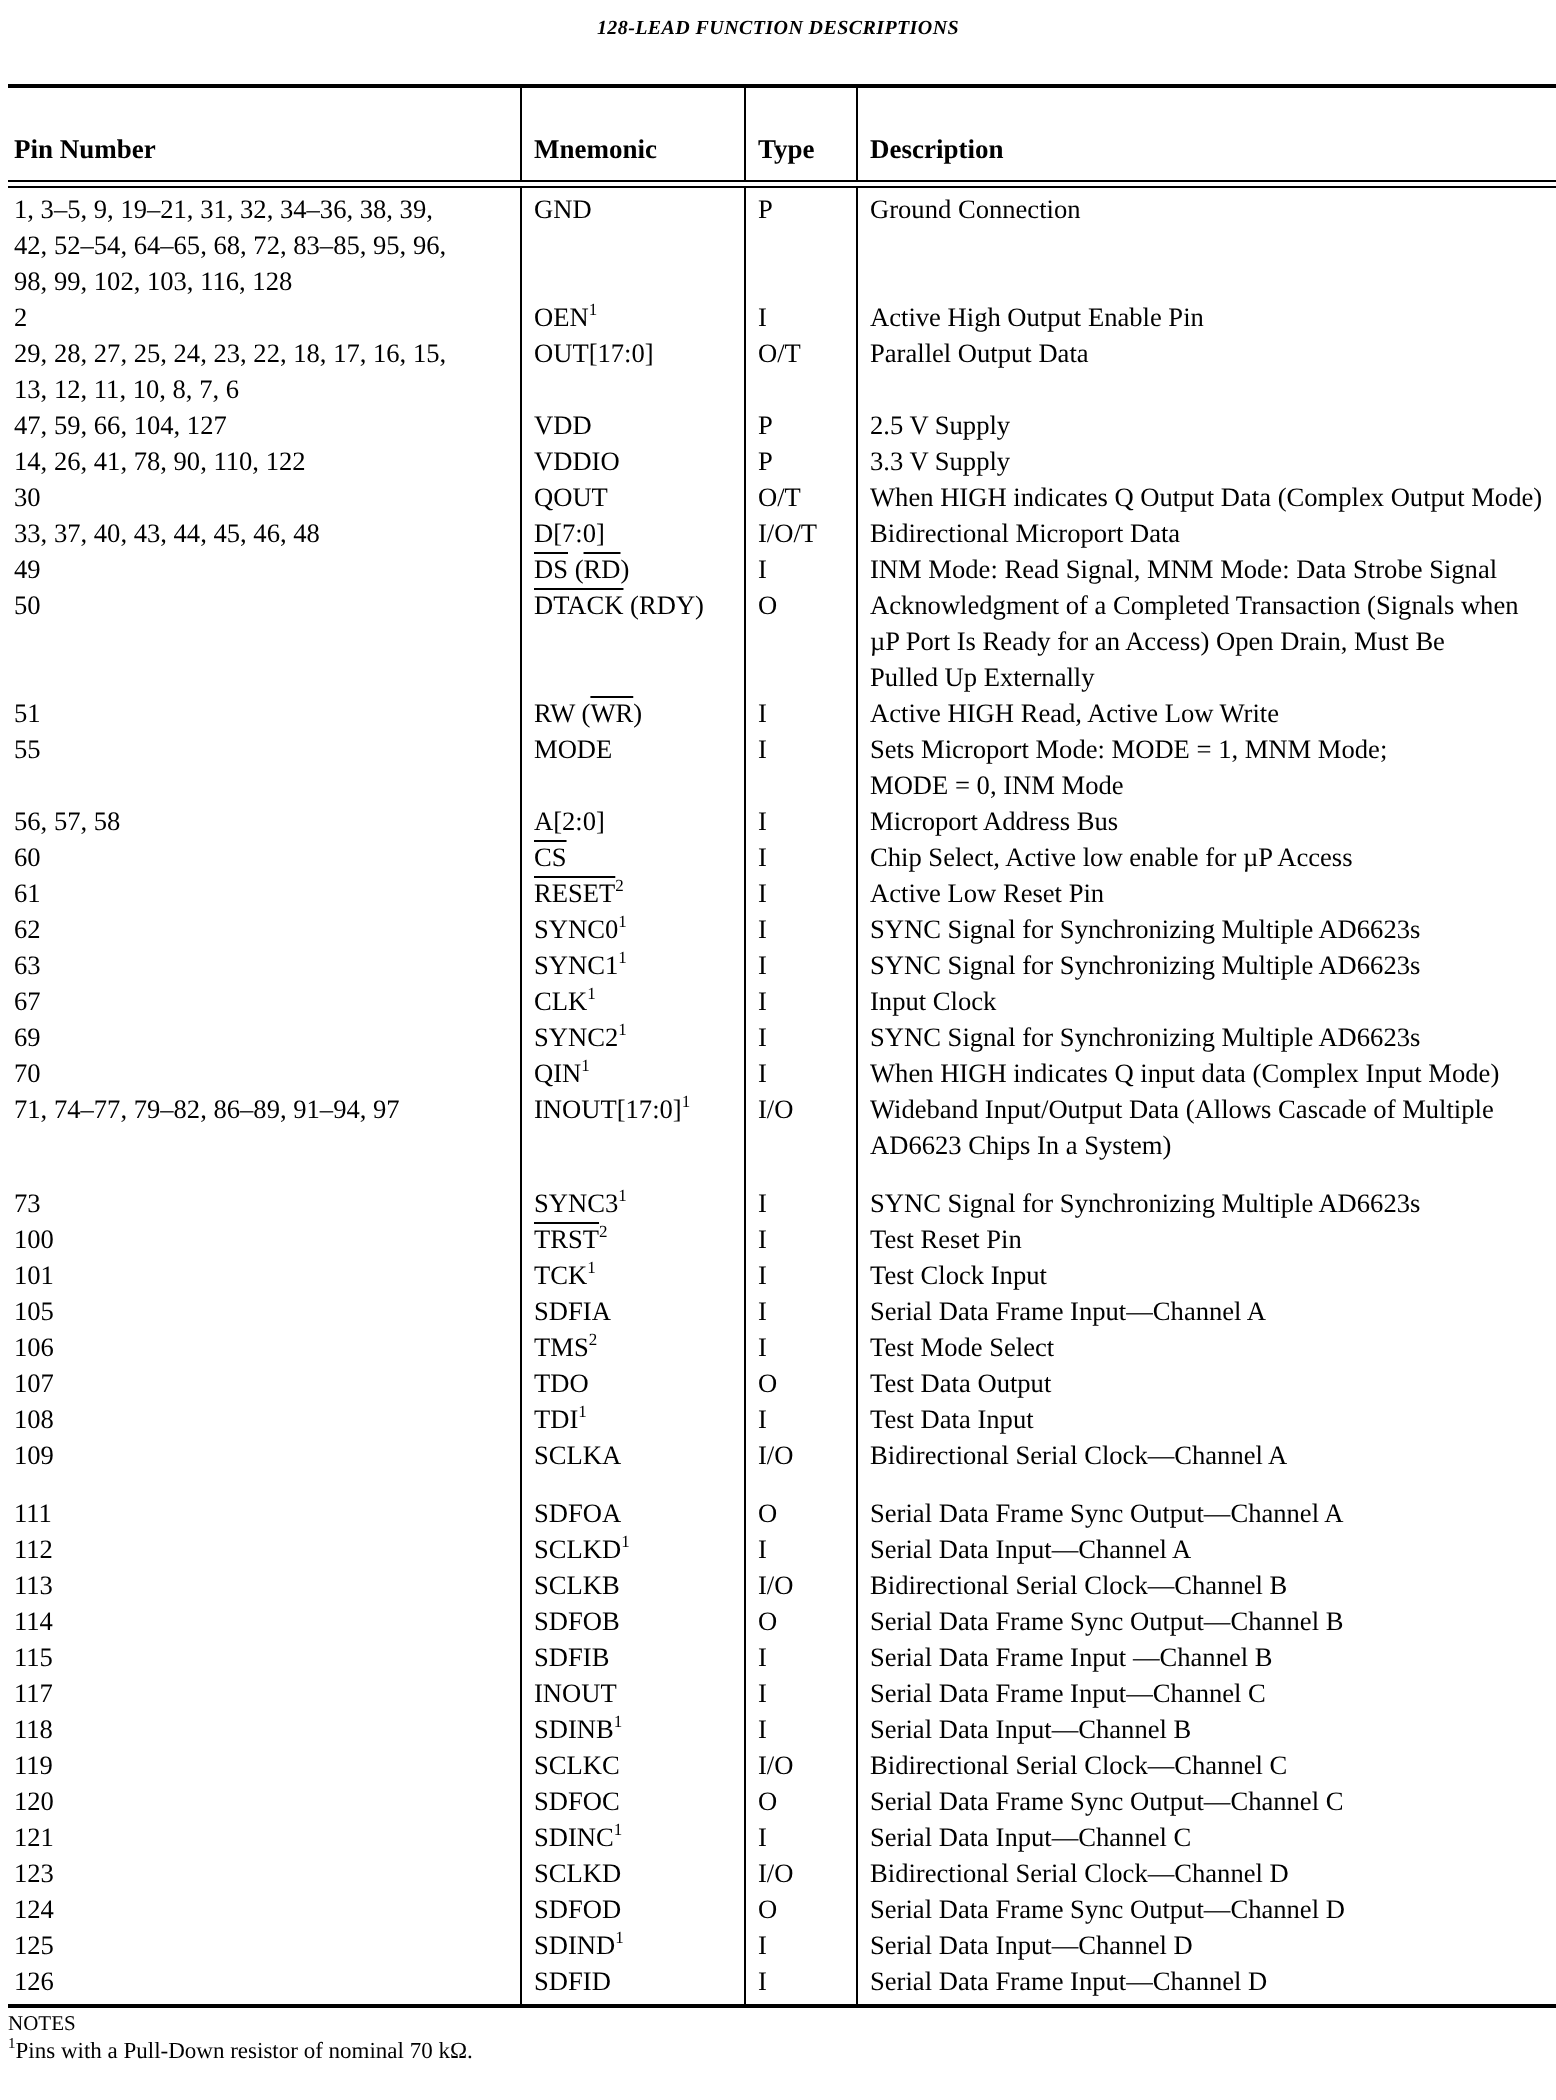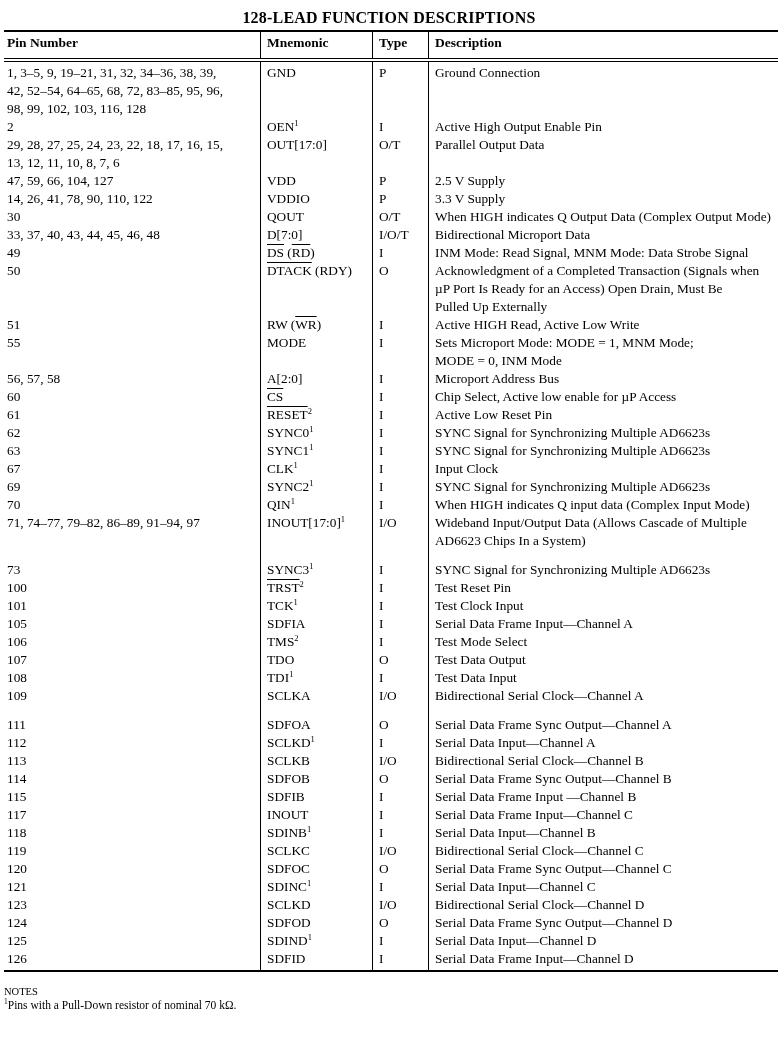--- a/index.html
+++ b/index.html
@@ -9,46 +9,47 @@
     color: #000000;
     font-family: "Liberation Serif", serif;
   }
   .page {
     width: 778px;
     box-sizing: border-box;
     padding: 9px 4px 20px 4px;
     background: #ffffff;
   }
   .title {
-    font-size: 16px;
+    font-size: 10px;
     font-weight: bold;
     text-align: center;
-    margin: 0 0 3px 0;
+    margin: 0 0 22px 0;
     letter-spacing: 0.2px;
+    font-style: italic;
   }
   table.fn-table {
     border-collapse: collapse;
     table-layout: fixed;
     width: 770px;
     border-top: 2px solid #000;
     border-bottom: 2px solid #000;
     font-size: 13.3px;
   }
   .fn-table th, .fn-table td {
     vertical-align: top;
     text-align: left;
     line-height: 18px;
     padding: 0 4px 0 3px;
     white-space: pre-line;
     overflow: hidden;
   }
   .fn-table th {
     font-weight: bold;
     font-size: 13.5px;
-    padding-top: 2px;
+    padding-top: 22px;
     padding-bottom: 6px;
     border-bottom: 4px double #000;
   }
   .col-pins     { width: 249px; }
   .col-mnemonic { width: 101px; }
   .col-type     { width: 45px; }
   .col-desc     { width: 375px; }
   th.col-pins, td.col-pins,
   th.col-mnemonic, td.col-mnemonic,
   th.col-type, td.col-type {
@@ -62,21 +63,21 @@
   tbody tr:first-child td { padding-top: 2px; }
   tbody tr:last-child td  { padding-bottom: 2px; }
   tbody tr.gap-before td  { padding-top: 11px; }
   sup {
     font-size: 8.5px;
     line-height: 0;
     vertical-align: super;
   }
   .ov { text-decoration: overline; }
   .notes {
-    margin-top: 13px;
+    margin-top: 2px;
     width: 770px;
   }
   .notes-label {
     font-size: 10.5px;
     line-height: 13px;
   }
   .note-line {
     font-size: 11.5px;
     line-height: 14px;
   }

